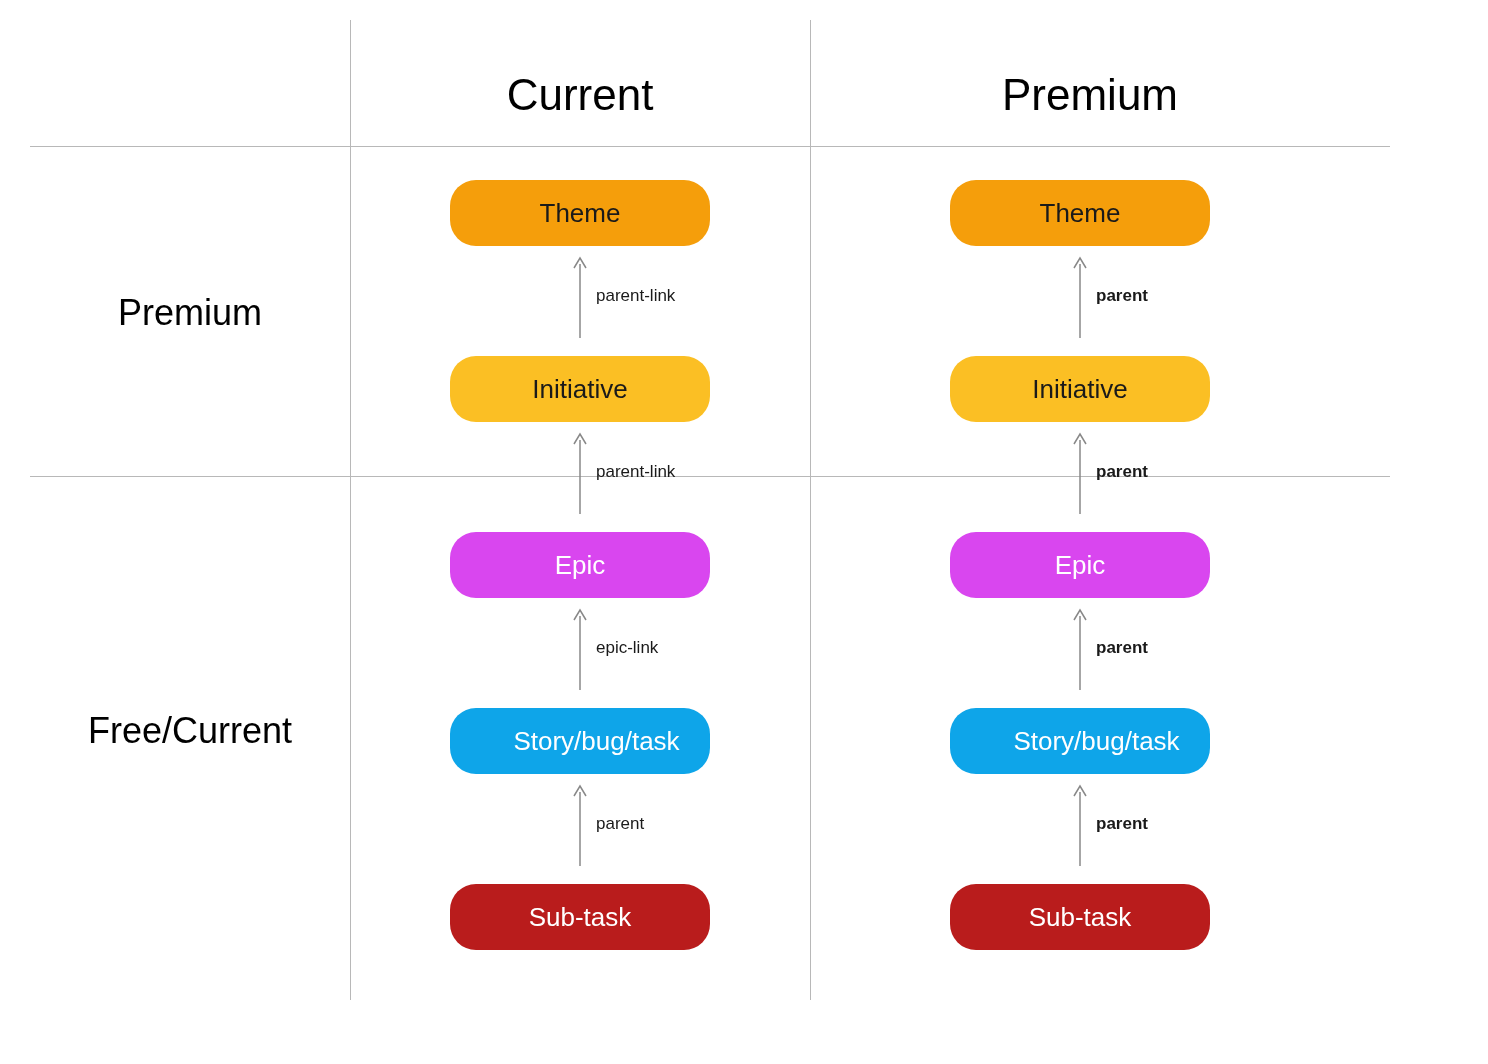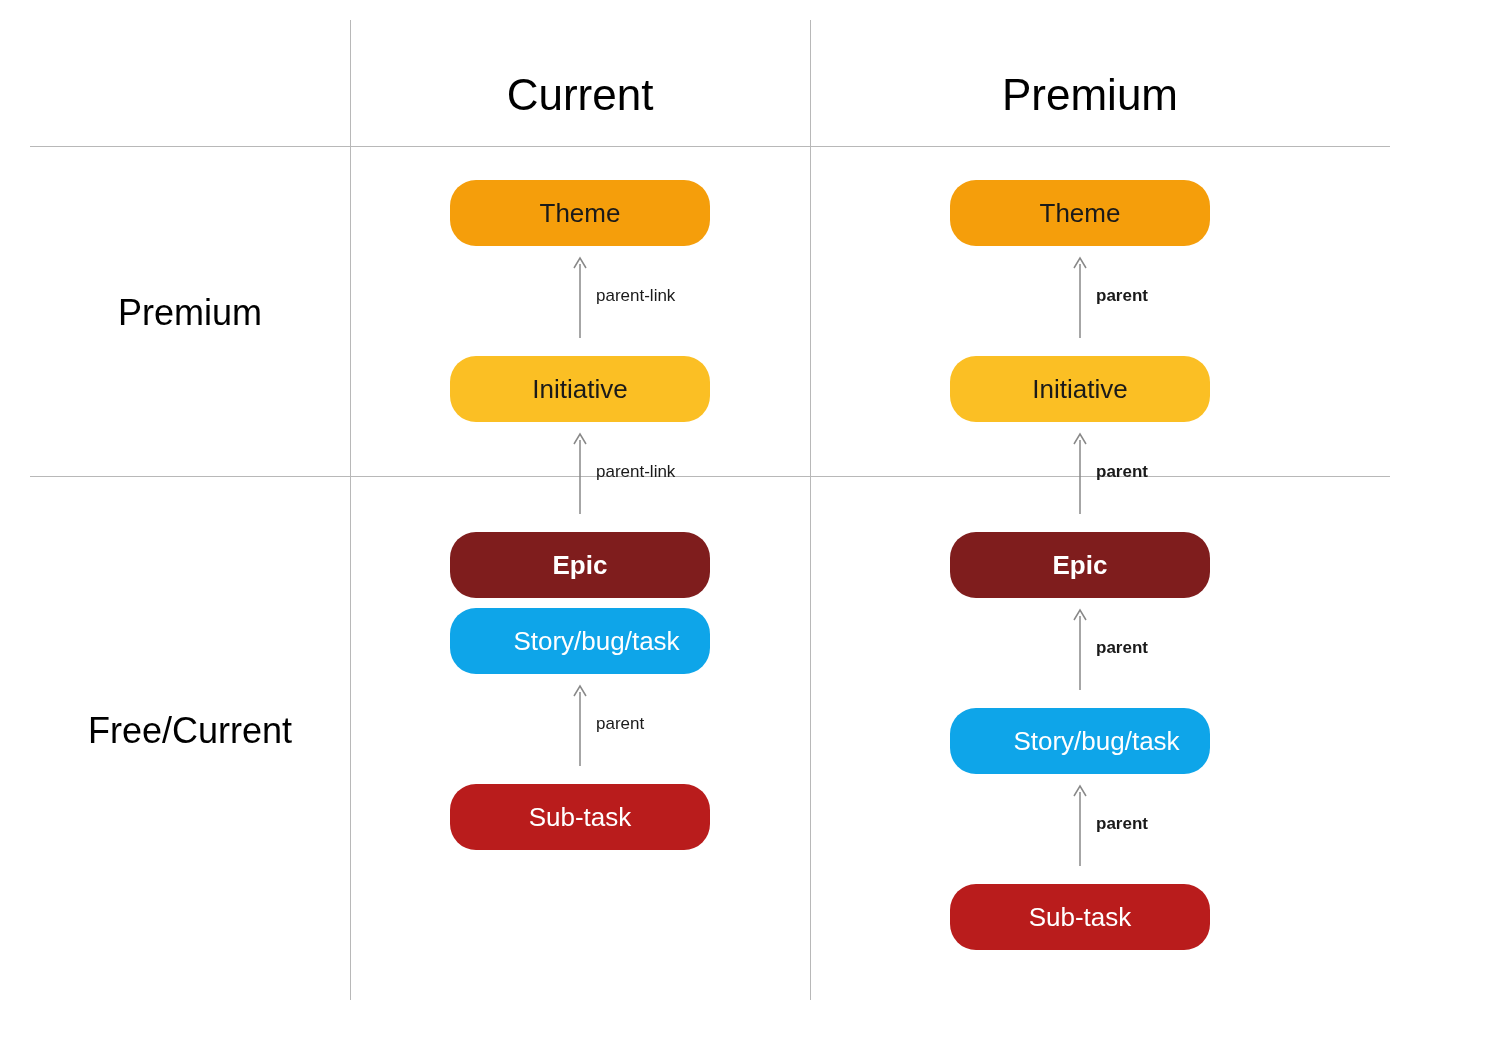--- a/index.html
+++ b/index.html
@@ -101,23 +101,22 @@
     }
     .node.theme {
       background: #f59e0b;
       color: #1a1a1a;
     }
     .node.initiative {
       background: #fbbf24;
       color: #1a1a1a;
     }
     .node.epic {
-      background: #7f1d1d;
+      background: #d946ef;
       color: #ffffff;
-      font-weight: bold;
     }
     .node.story {
       background: #0ea5e9;
       color: #ffffff;
       padding-left: 33px;
     }
     .node.subtask {
       background: #b91c1c;
       color: #ffffff;
     }
@@ -185,20 +184,27 @@
     <div class="arrow-gap">
       <svg class="arrow-svg" width="14" height="84" viewBox="0 0 14 84">
         <line x1="7" y1="84" x2="7" y2="10" stroke="#888" stroke-width="1.5"></line>
         <polyline points="1,14 7,4 13,14" fill="none" stroke="#888" stroke-width="1.5"></polyline>
       </svg>
       <span class="arrow-label">parent-link</span>
     </div>
     <div class="node epic">
       <span>Epic</span>
     </div>
+    <div class="arrow-gap">
+      <svg class="arrow-svg" width="14" height="84" viewBox="0 0 14 84">
+        <line x1="7" y1="84" x2="7" y2="10" stroke="#888" stroke-width="1.5"></line>
+        <polyline points="1,14 7,4 13,14" fill="none" stroke="#888" stroke-width="1.5"></polyline>
+      </svg>
+      <span class="arrow-label">epic-link</span>
+    </div>
     <div class="node story">
       <span>Story/bug/task</span>
     </div>
     <div class="arrow-gap">
       <svg class="arrow-svg" width="14" height="84" viewBox="0 0 14 84">
         <line x1="7" y1="84" x2="7" y2="10" stroke="#888" stroke-width="1.5"></line>
         <polyline points="1,14 7,4 13,14" fill="none" stroke="#888" stroke-width="1.5"></polyline>
       </svg>
       <span class="arrow-label">parent</span>
     </div>

